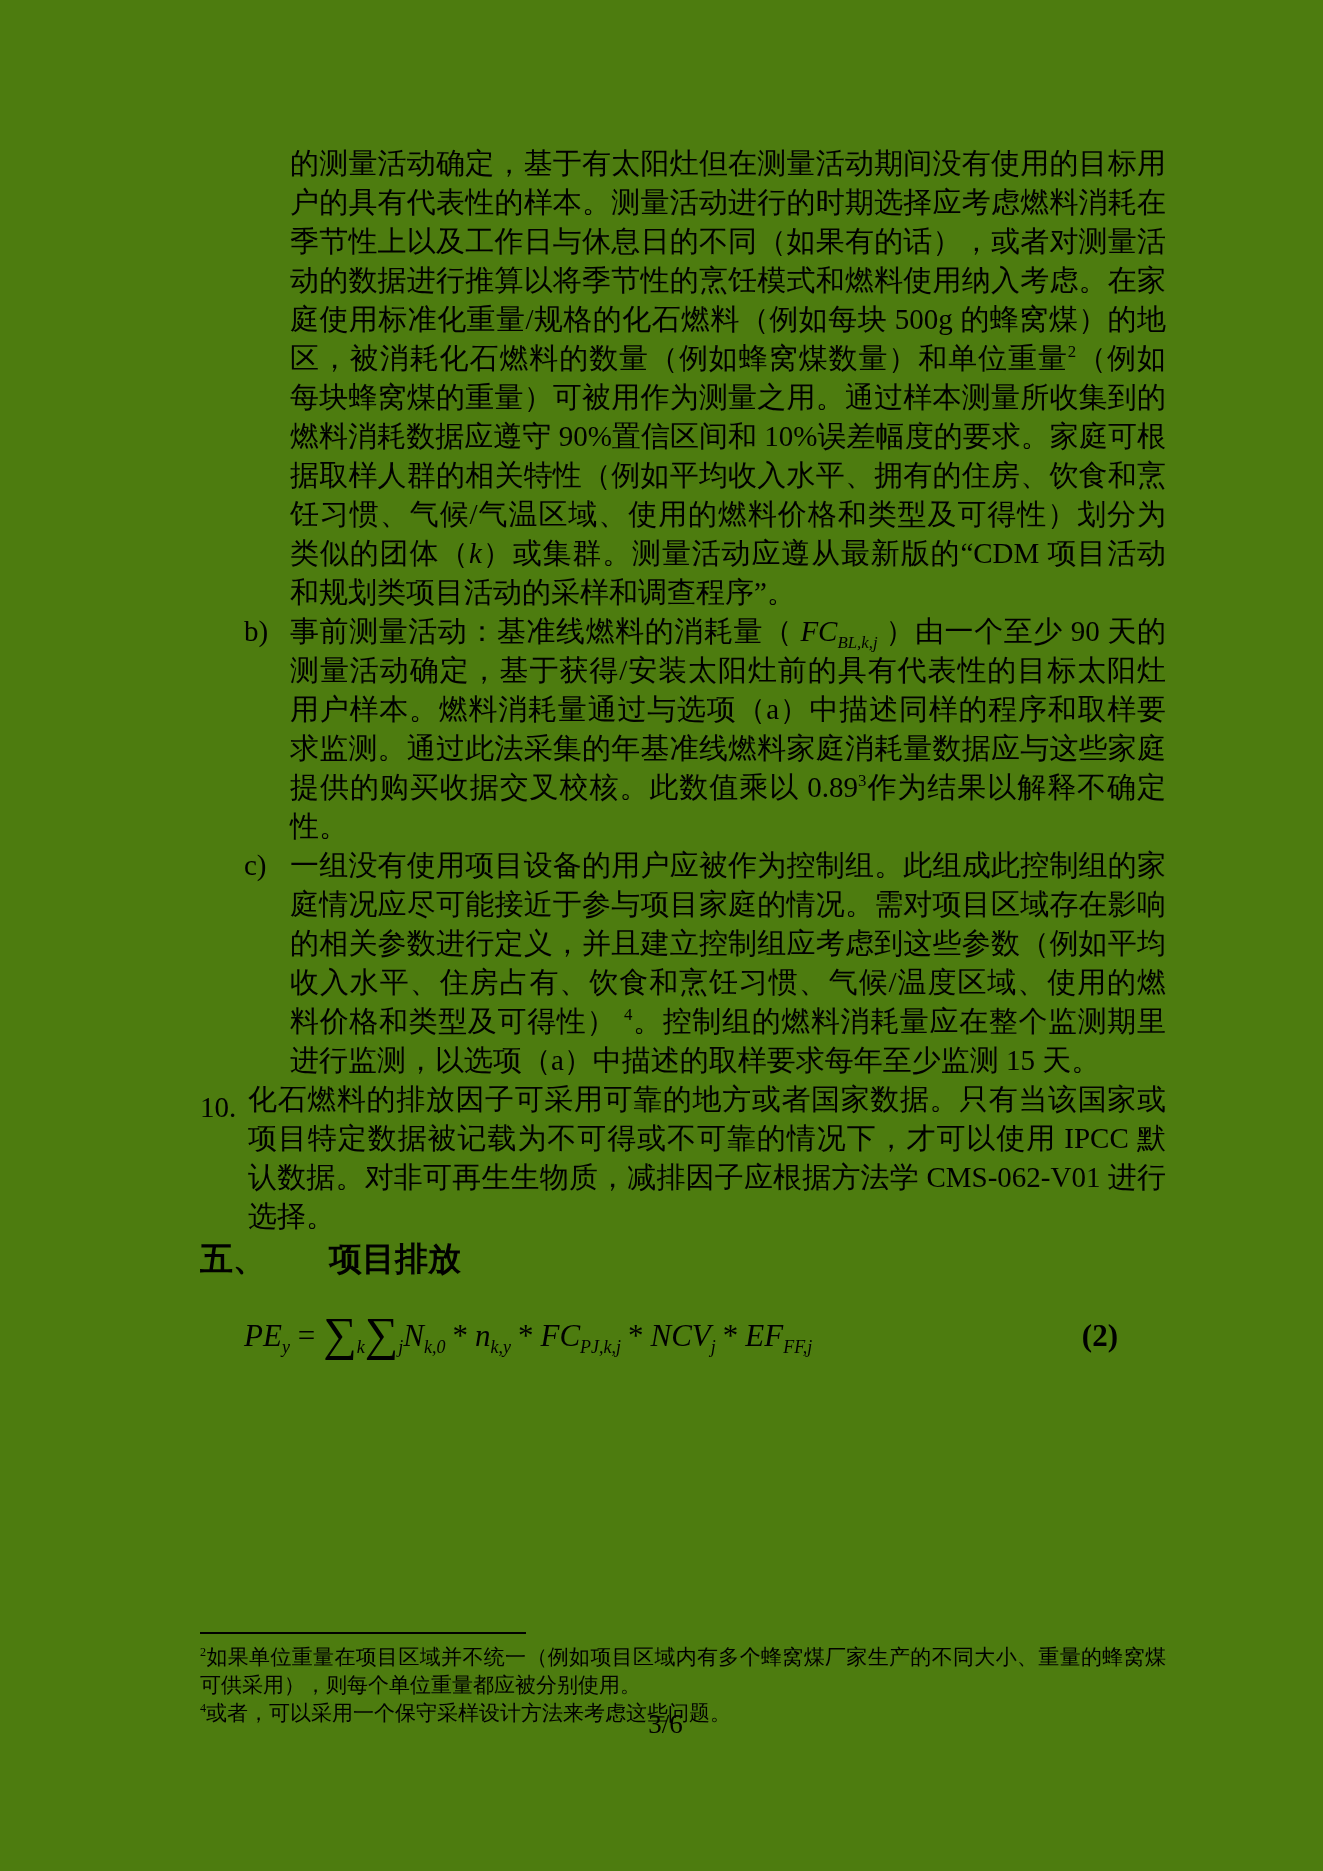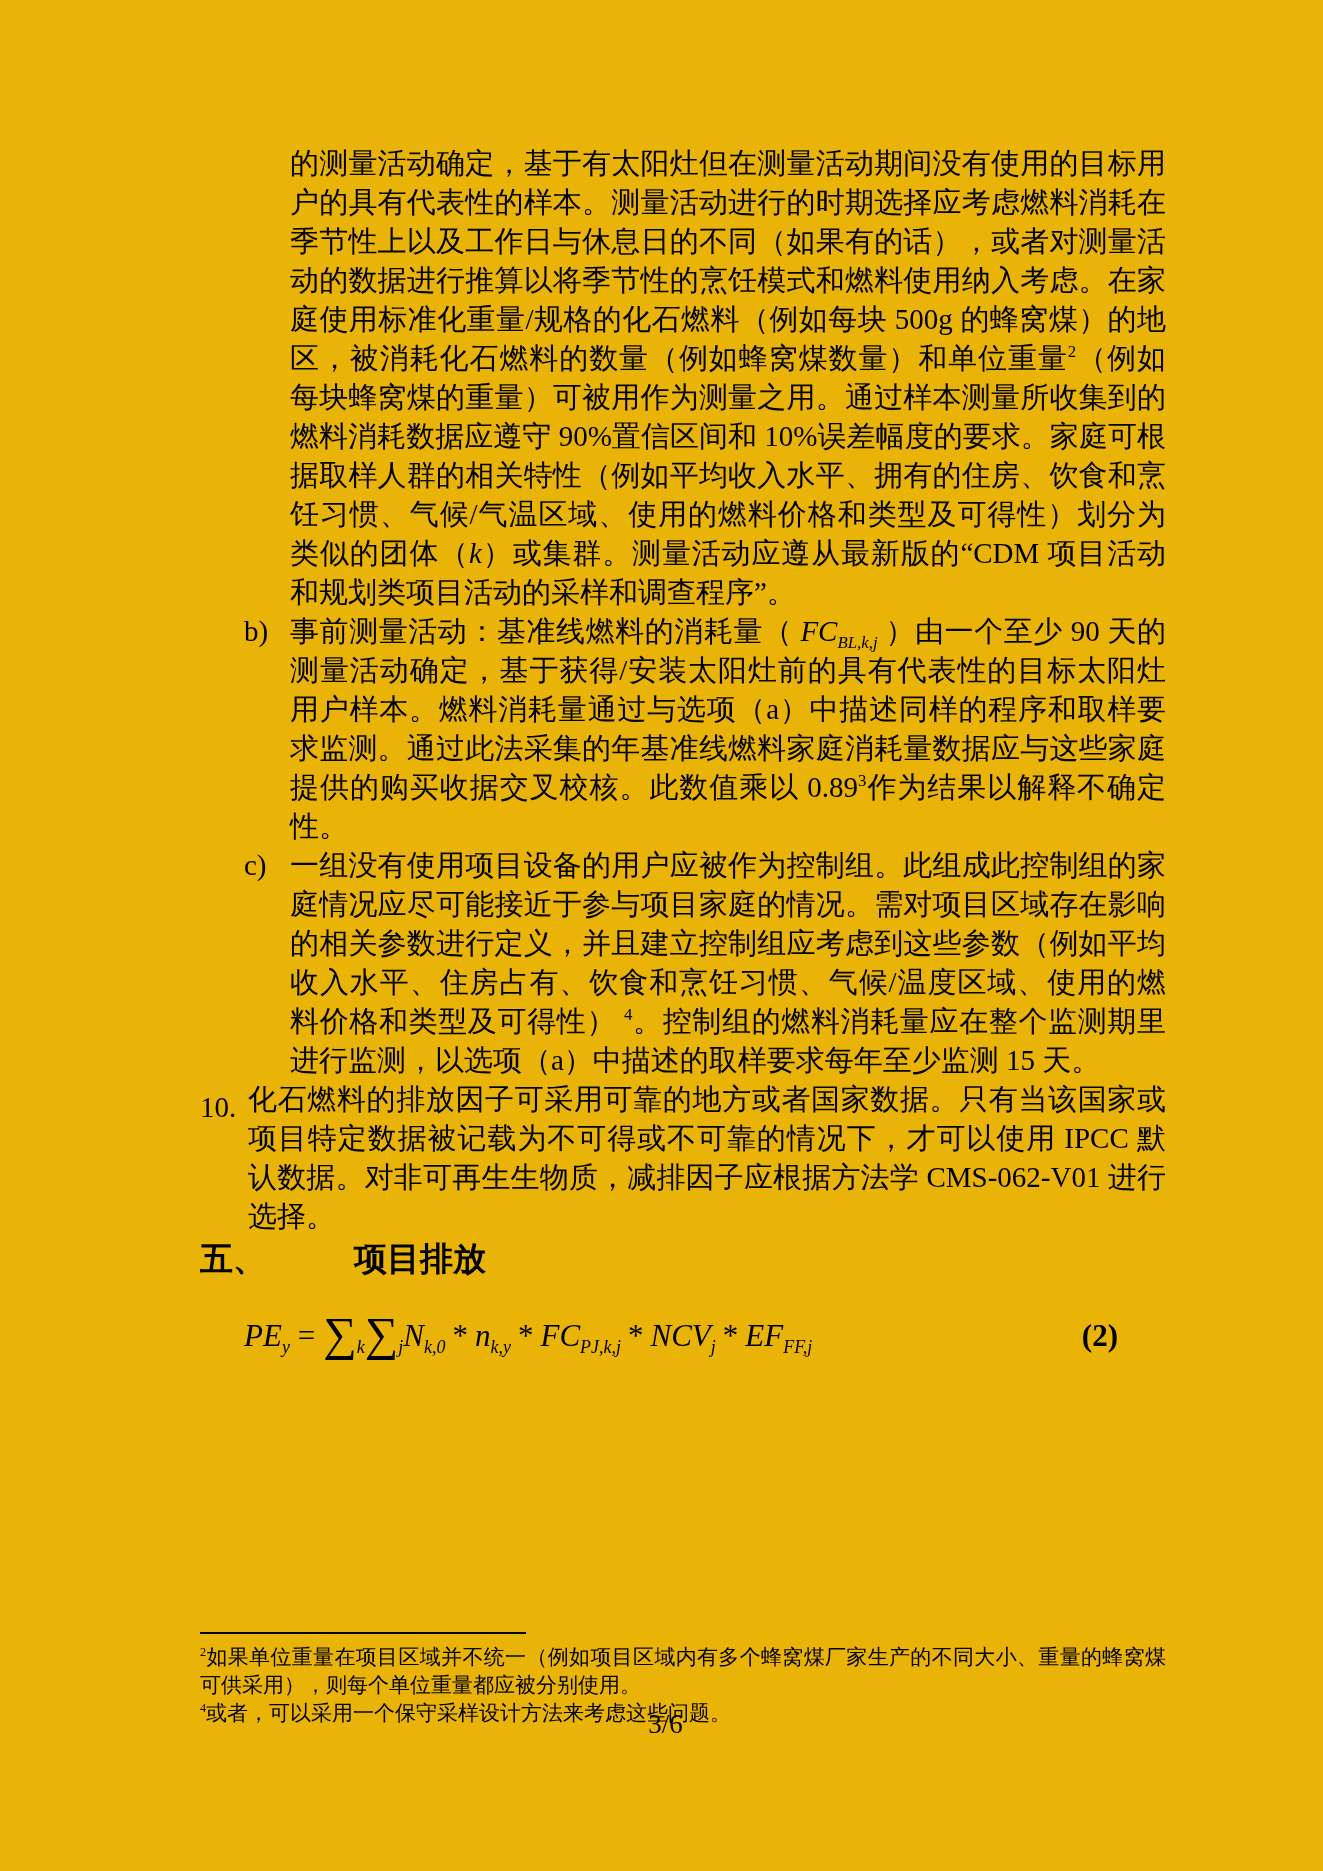--- a/index.html
+++ b/index.html
@@ -1,20 +1,20 @@
 <!DOCTYPE html>
 <html><head>
 <meta charset="utf-8">
 <style>
   html, body { margin: 0; padding: 0; background: #ffffff; }
   .page {
     position: relative;
     width: 1323px;
     height: 1871px;
-    background: #eab308;
+    background: #4d7c0f;
     overflow: hidden;
     font-family: "Liberation Serif", "DejaVu Serif", serif;
     color: #000000;
   }
   .content {
     position: absolute;
     left: 200px;
     top: 144px;
     width: 966px;
     font-size: 29px;
@@ -33,21 +33,21 @@
   .mt-b   { margin-top: 10px; }
   .mt-c   { margin-top: 24px; }
   .mt-10  { margin-top: 26px; }
   .heading {
     margin: 22px 0 0 0;
     font-size: 33px;
     font-weight: bold;
     line-height: 46px;
     text-align: left;
   }
-  .heading .sec-title { margin-left: 88px; }
+  .heading .sec-title { margin-left: 63px; }
   .mt-11  { margin-top: 33px; }
   .mt-12  { margin-top: 17px; }
   .equation {
     margin-top: 26px;
     padding-left: 44px;
     display: flex;
     align-items: baseline;
     justify-content: space-between;
     font-size: 31px;
     line-height: 44px;

